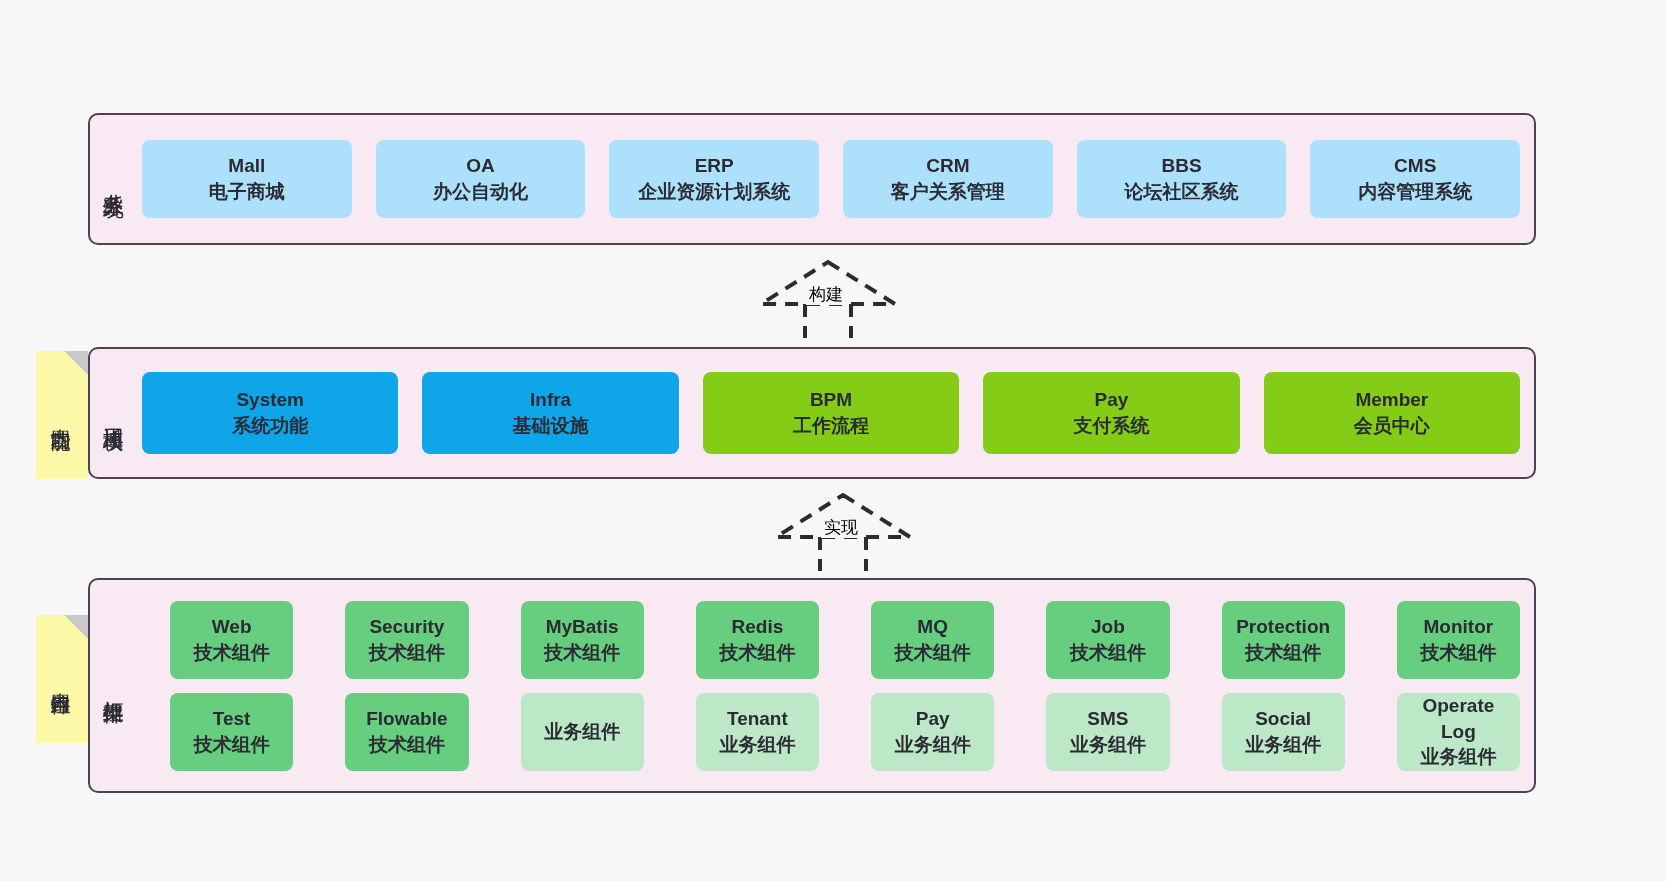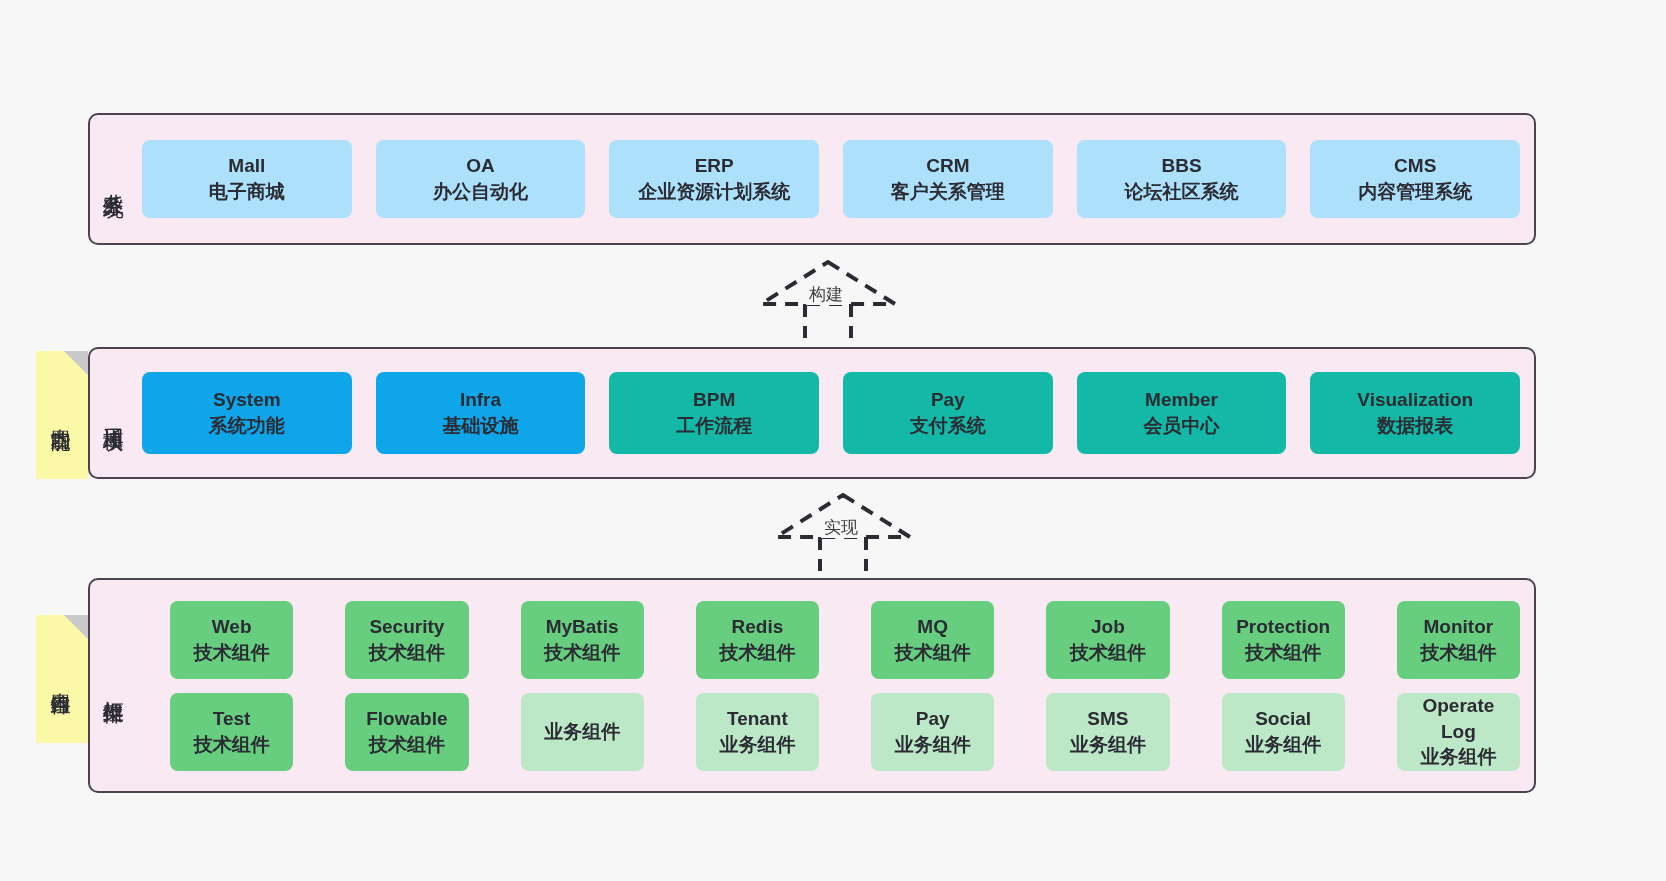--- a/index.html
+++ b/index.html
@@ -83,21 +83,21 @@
   .node .n-cn { display: block; }
 
   
   #layer-business .node { height: 78px; }
   #layer-common .node  { height: 82px; }
   #layer-framework .node { height: 78px; margin-left: 28px; }
 
   
   .c-blue       { background: #ace0fb; }
   .c-red        { background: #0ea5e9; }
-  .c-pink       { background: #14b8a6; }
+  .c-pink       { background: #84cc16; }
   .c-green      { background: #67cd7f; }
   .c-lightgreen { background: #bce8c7; }
 
   
   .sticky {
     position: absolute;
     width: 52px;
     background: #fbf8a8;
     box-sizing: border-box;
     display: flex;
@@ -126,21 +126,21 @@
 
   
   .connector {
     position: absolute;
   }
   .connector svg { display: block; overflow: visible; }
   .conn-label {
     position: absolute;
     font-size: 17px;
     line-height: 1;
-    color: #404040;
+    color: #000000;
     background: #f7f7f7;
     padding: 2px 3px;
     white-space: nowrap;
   }
 </style>
 </head>
 <body>
 
 <div id="canvas">
 
@@ -207,24 +207,20 @@
           <span class="n-cn">工作流程</span>
         </div>
         <div class="node c-pink">
           <span class="n-en">Pay</span>
           <span class="n-cn">支付系统</span>
         </div>
         <div class="node c-pink">
           <span class="n-en">Member</span>
           <span class="n-cn">会员中心</span>
         </div>
-        <div class="node c-pink">
-          <span class="n-en">Visualization</span>
-          <span class="n-cn">数据报表</span>
-        </div>
       </div>
     </div>
   </div>
 
   <div class="connector" id="conn-implement" style="left:770px; top:491px; width:146px; height:80px;">
     <svg width="146" height="80" viewBox="0 0 146 80">
       <path d="M 73 4 L 140 46 L 6 46 Z" fill="#f7f7f7" stroke="#2b2b33" stroke-width="4" stroke-dasharray="13 9" stroke-linejoin="miter"></path>
       <path d="M 50 46 L 50 80 M 96 46 L 96 80" fill="none" stroke="#2b2b33" stroke-width="4" stroke-dasharray="13 9"></path>
     </svg>
     <div class="conn-label" style="left:51px; top:26px;">实现</div>

